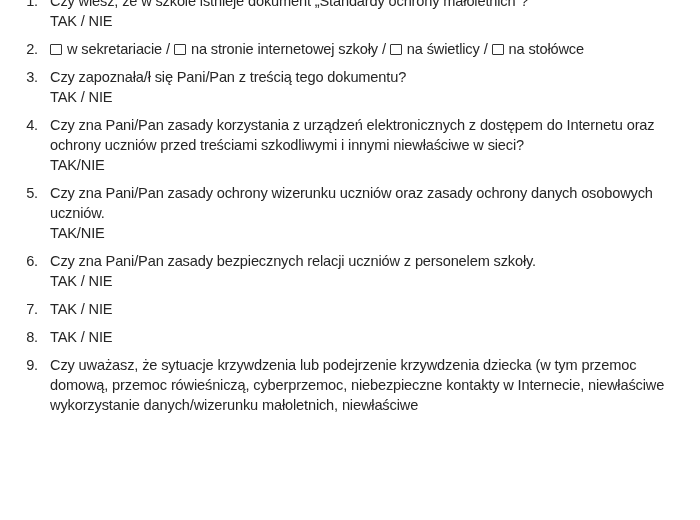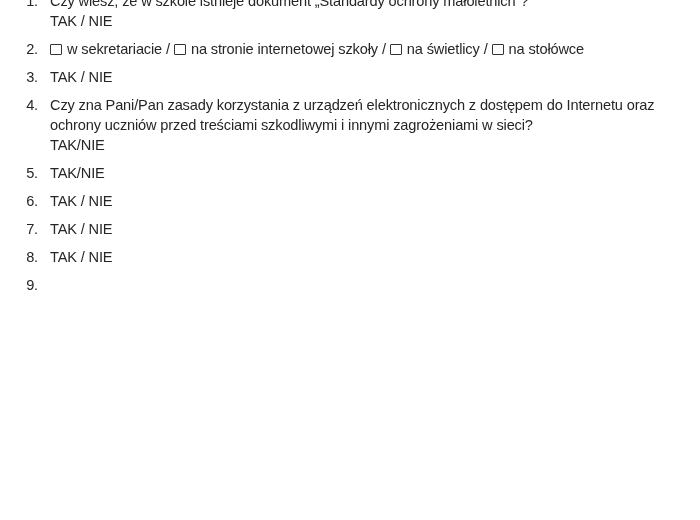--- a/index.html
+++ b/index.html
@@ -75,47 +75,51 @@
 
     <li class="q">
       <span class="qnum">2.</span>
       <span class="options">
         <span class="opt-box"></span><span>w sekretariacie</span><span class="sep">/</span><span class="opt-box"></span><span>na stronie internetowej szkoły</span><span class="sep">/</span><span class="opt-box"></span><span>na świetlicy</span><span class="sep">/</span><span class="opt-box"></span><span>na stołówce</span>
       </span>
     </li>
 
     <li class="q">
       <span class="qnum">3.</span>
+      <span class="qtext">Czy zapoznała/ł się Pani/Pan z treścią tego dokumentu?</span>
       <span class="qans">TAK / NIE</span>
     </li>
 
     <li class="q">
       <span class="qnum">4.</span>
-      <span class="qtext">Czy zna Pani/Pan zasady korzystania z urządzeń elektronicznych z dostępem do Internetu oraz ochrony uczniów przed treściami szkodliwymi i innymi zagrożeniami w sieci?</span>
+      <span class="qtext">Czy zna Pani/Pan zasady korzystania z urządzeń elektronicznych z dostępem do Internetu oraz ochrony uczniów przed treściami szkodliwymi i innymi niewłaściwe w sieci?</span>
       <span class="qans">TAK/NIE</span>
     </li>
 
     <li class="q">
       <span class="qnum">5.</span>
+      <span class="qtext">Czy zna Pani/Pan zasady ochrony wizerunku uczniów oraz zasady ochrony danych osobowych uczniów.</span>
       <span class="qans">TAK/NIE</span>
     </li>
 
     <li class="q">
       <span class="qnum">6.</span>
+      <span class="qtext">Czy zna Pani/Pan zasady bezpiecznych relacji uczniów z personelem szkoły.</span>
       <span class="qans">TAK / NIE</span>
     </li>
 
     <li class="q">
       <span class="qnum">7.</span>
       <span class="qans">TAK / NIE</span>
     </li>
 
     <li class="q">
       <span class="qnum">8.</span>
       <span class="qans">TAK / NIE</span>
     </li>
 
     <li class="q">
       <span class="qnum">9.</span>
+      <span class="qtext">Czy uważasz, że sytuacje krzywdzenia lub podejrzenie krzywdzenia dziecka (w tym przemoc domową, przemoc rówieśniczą, cyberprzemoc, niebezpieczne kontakty w Internecie, niewłaściwe wykorzystanie danych/wizerunku małoletnich, niewłaściwe</span>
     </li>
 
   </ol>
 </div>
 
 </body></html>

